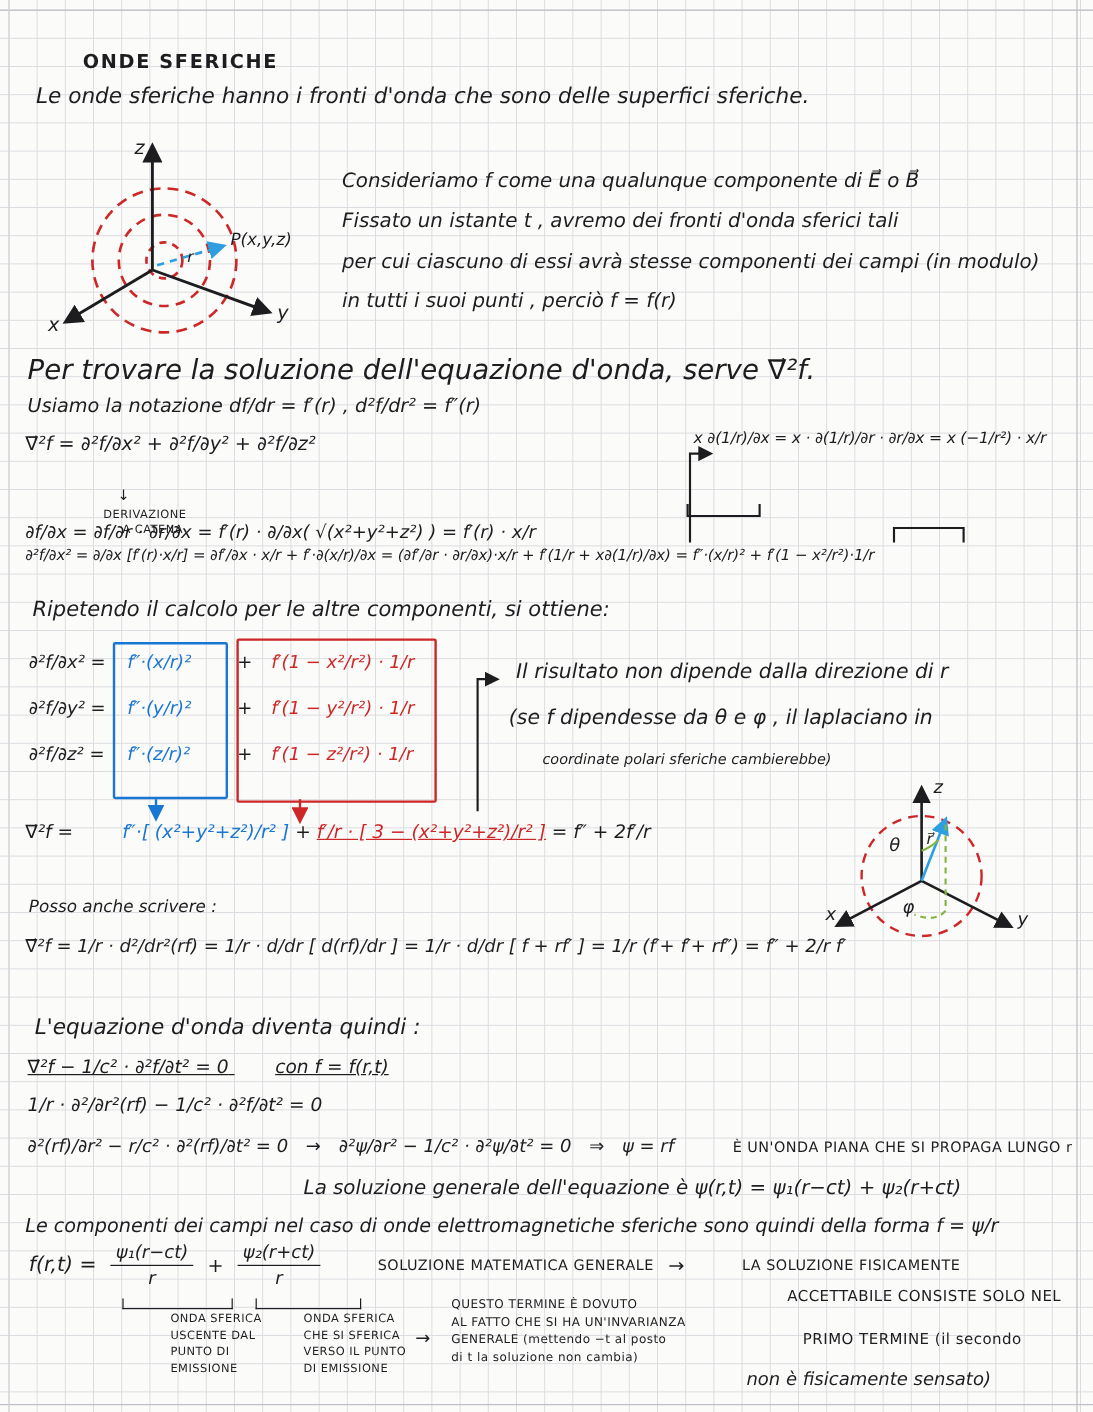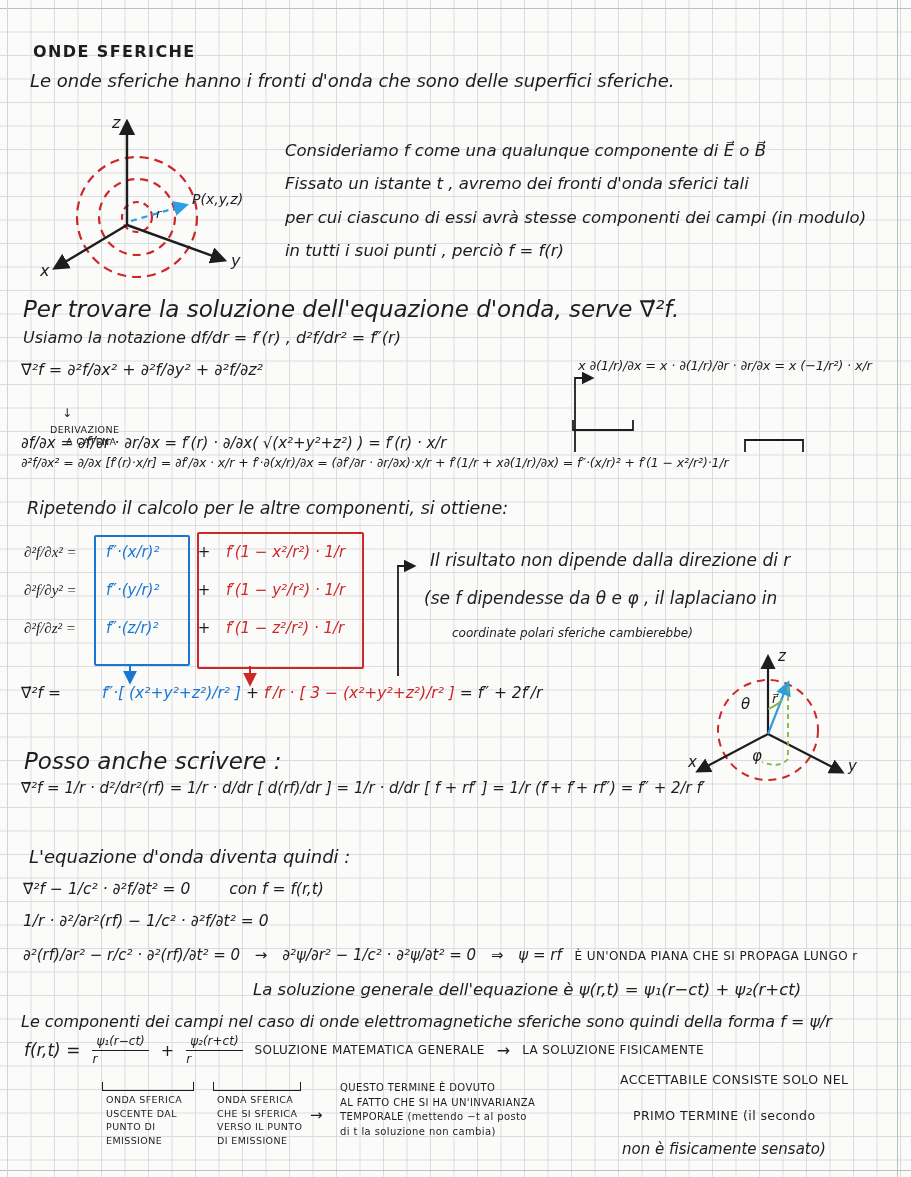--- a/index.html
+++ b/index.html
@@ -15,68 +15,68 @@
     color:#1d1d20;
   }
   .edge {position:absolute; background:#bdbdc4;}
   #edge-top {left:0; top:8px; width:100%; height:1px;}
   #edge-right {left:897px; top:0; width:1px; height:100%;}
   #edge-bottom {left:0; top:1170px; width:100%; height:1px;}
   #edge-left {left:7px; top:0; width:1px; height:100%; background:#d3d3d9;}
 
   .abs {position:absolute; white-space:nowrap;}
   .hw  {font-style:italic;}
-  .caps{font-style:normal; letter-spacing:0.4px;}
+  .caps{font-style:normal; letter-spacing:0.4px;padding-left:36px;}
   .blue {color:#1976d2;margin-left:36px;}
-  .red  {color:#cd2727;}
+  .red  {color:#cd2727;text-decoration:underline;}
 
   #t-title     {left:33px;  top:42px;  font-size:16px; font-weight:600; letter-spacing:1.4px;}
   #t-intro     {left:30px;  top:70px;  font-size:18px;}
   #t-para      {left:285px; top:134px; font-size:16.5px; line-height:33.4px;}
   #t-lead1     {left:23px;  top:296px; font-size:23px;}
   #t-notation  {left:23px;  top:328px; font-size:16px;}
   #t-sum       {left:21px;  top:360px; font-size:16px;}
   #t-dfdx      {left:21px;  top:392px; font-size:15px;margin-top:42px;}
   #t-chainarr  {left:62px;  top:406px; font-size:12px;}
   #t-chain1    {left:50px;  top:424px; font-size:9.5px;}
   #t-chain2    {left:66px;  top:436px; font-size:9.5px;text-align:right;}
   #t-sidenote  {left:578px; top:358px; font-size:13px; letter-spacing:-0.2px;}
   #t-d2fdx2    {left:21px;  top:455px; font-size:12.5px; letter-spacing:-0.1px;}
   #t-ripetendo {left:27px;  top:498px; font-size:17.5px;}
 
   .crow {position:absolute; left:24px; font-size:15px; white-space:nowrap;}
   #t-crow1 {top:543px;} #t-crow2 {top:581px;} #t-crow3 {top:619px;}
-  .crow .clhs  {display:inline-block; width:72px;font-family:Liberation Serif, serif;}
+  .crow .clhs  {display:inline-block; width:72px;}
   .crow .cblue {display:inline-block; width:90px; padding-left:10px; color:#1976d2;}
   .crow .cplus {display:inline-block; width:16px; text-align:center;}
   .crow .cred  {display:inline-block; padding-left:14px; color:#cd2727;}
   #boxBlue {position:absolute; left:94px;  top:535px; width:92px;  height:127px; border:2.5px solid #1976d2; border-radius:2px;}
   #boxRed  {position:absolute; left:197px; top:532px; width:163px; height:133px; border:2.5px solid #cd2727; border-radius:2px;}
 
   #t-lapres {left:21px; top:684px; font-size:15.5px;}
   #t-dir1 {left:430px; top:550px; font-size:17px;}
   #t-dir2 {left:424px; top:588px; font-size:17px;}
   #t-dir3 {left:452px; top:626px; font-size:12px;}
 
-  #t-posso   {left:24px; top:748px; font-size:23px;text-align:right;}
+  #t-posso   {left:24px; top:748px; font-size:14px;text-align:right;}
   #t-possoeq {left:21px; top:779px; font-size:15px;}
   #t-onda    {left:29px; top:846px; font-size:18px;}
-  #t-eq1     {left:23px; top:880px; font-size:15.5px;}
+  #t-eq1     {left:23px; top:880px; font-size:15.5px;text-decoration:underline;}
   #t-eq1 .cond {margin-left:34px;}
   #t-eq2     {left:23px; top:912px; font-size:15.5px;}
   #t-eq3     {left:23px; top:946px; font-size:15px;}
   #t-eq3 .gap {margin:0 10px;}
   #t-eq3 .note {font-size:12px; margin-left:8px;}
   #t-general {left:253px; top:980px; font-size:16.5px;}
   #t-campi   {left:21px;  top:1012px; font-size:16px;}
 
   #t-final {left:24px; top:1034px; display:flex; align-items:center; gap:12px; font-size:16px; position:absolute; white-space:nowrap;}
   #t-final .lhs {font-size:17px;}
   #t-final .tag {font-size:12px;}
-  .frac {display:inline-block; vertical-align:middle; font-size:12px;}
+  .frac {display:inline-block; text-align:center; vertical-align:middle; font-size:15px;}
   .frac .num {display:block; padding:0 4px 2px; border-bottom:1.8px solid #1d1d20;}
   .frac .den {display:block; padding-top:1px;}
 
   .ubr {position:absolute; height:8px; border-left:1.8px solid #1d1d20; border-right:1.8px solid #1d1d20; border-bottom:1.8px solid #1d1d20;}
   #ubr1 {left:102px; top:1082px; width:90px;}
   #ubr2 {left:213px; top:1082px; width:86px;}
   #t-lab1 {left:106px; top:1093px; font-size:9.5px; line-height:13.5px;}
   #t-lab2 {left:217px; top:1093px; font-size:9.5px; line-height:13.5px;}
   #t-barrow {left:310px; top:1106px; font-size:15px;}
   #t-tnote  {left:340px; top:1081px; font-size:10px; line-height:14.5px;}
@@ -238,21 +238,21 @@
   <div class="abs caps" id="t-lab2">
     <div>ONDA SFERICA</div>
     <div>CHE SI SFERICA</div>
     <div>VERSO IL PUNTO</div>
     <div>DI EMISSIONE</div>
   </div>
   <div class="abs caps" id="t-barrow">→</div>
   <div class="abs caps" id="t-tnote">
     <div>QUESTO TERMINE È DOVUTO</div>
     <div>AL FATTO CHE SI HA UN'INVARIANZA</div>
-    <div>TEMPORALE (mettendo −t al posto</div>
+    <div>GENERALE (mettendo −t al posto</div>
     <div>di t la soluzione non cambia)</div>
   </div>
   <div class="abs caps" id="t-phys1">ACCETTABILE CONSISTE SOLO NEL</div>
   <div class="abs caps" id="t-phys2">PRIMO TERMINE (il secondo</div>
   <div class="abs hw" id="t-phys3">non è fisicamente sensato)</div>
 
   <svg id="connectors" width="911" height="1177" viewBox="0 0 911 1177">
     <defs>
       <marker id="m-c-ink" viewBox="0 0 10 10" refX="8" refY="5" markerWidth="7" markerHeight="7" orient="auto-start-reverse">
         <path d="M0 0 L10 5 L0 10 z" fill="#1d1d20"></path>

